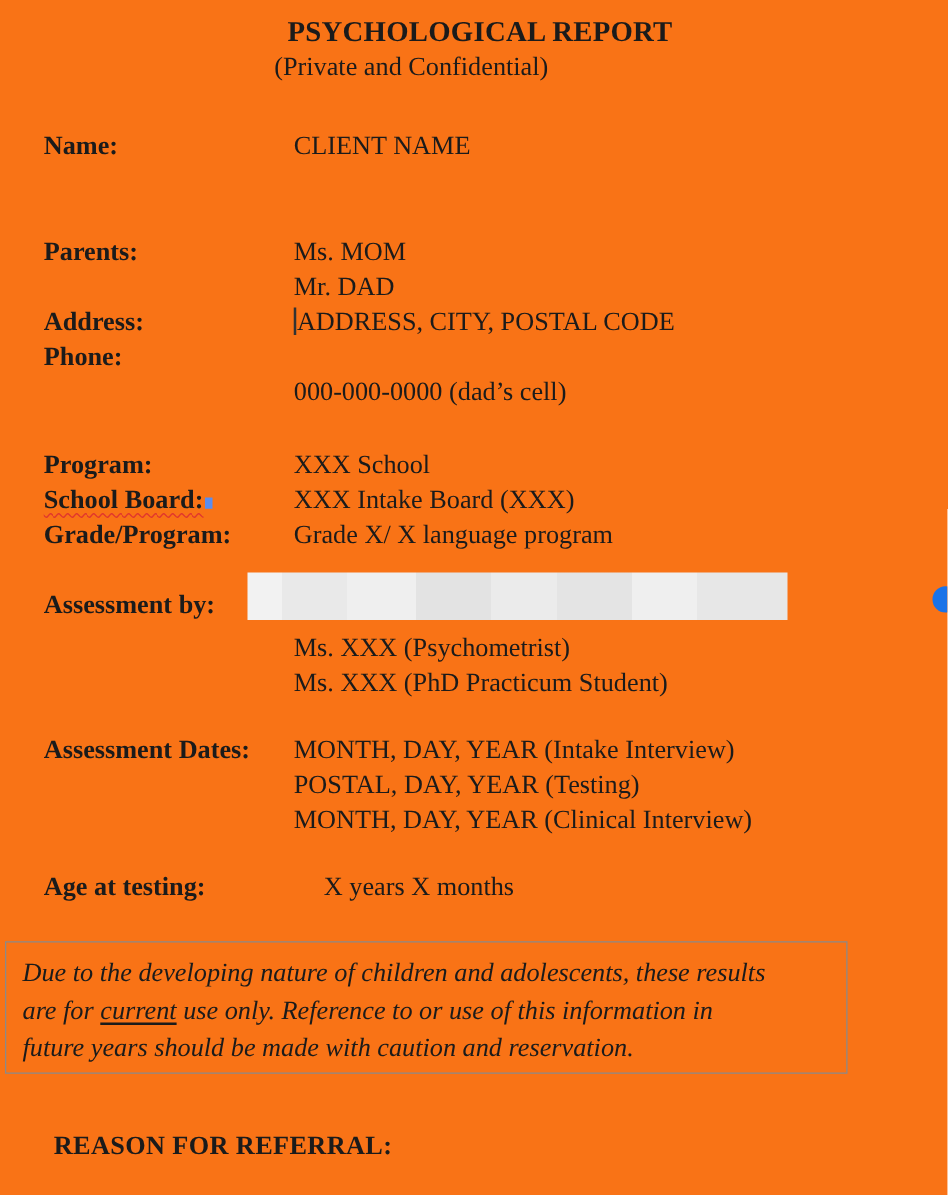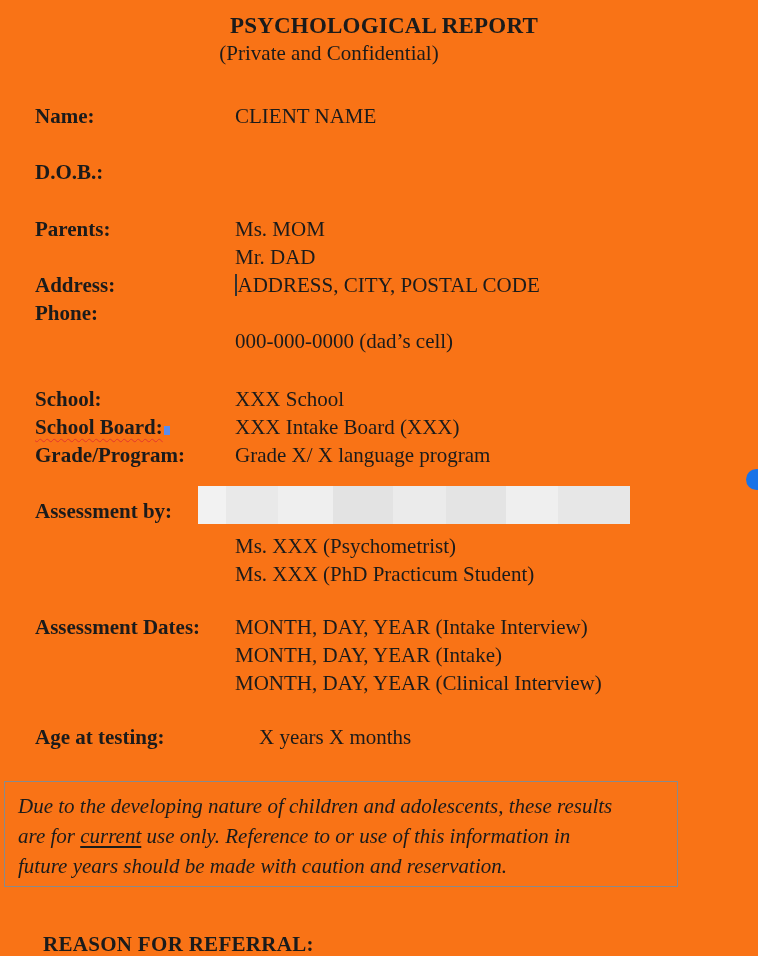--- a/index.html
+++ b/index.html
@@ -84,21 +84,20 @@
 
   <div class="title">PSYCHOLOGICAL REPORT</div>
   <div class="subtitle">(Private and Confidential)</div>
 
   <div class="row m-name">
     <span class="label">Name:</span>
     <span class="value">CLIENT NAME</span>
   </div>
 
   <div class="row m-dob">
-    <span class="label">D.O.B.:</span>
   </div>
 
   <div class="row m-parents">
     <span class="label">Parents:</span>
     <span class="value">Ms. MOM</span>
   </div>
   <div class="row">
     <span class="label"></span>
     <span class="value">Mr. DAD</span>
   </div>
@@ -108,21 +107,21 @@
   </div>
   <div class="row">
     <span class="label">Phone:</span>
   </div>
   <div class="row">
     <span class="label"></span>
     <span class="value">000-000-0000 (dad’s cell)</span>
   </div>
 
   <div class="row m-school">
-    <span class="label">School:</span>
+    <span class="label">Program:</span>
     <span class="value">XXX School</span>
   </div>
   <div class="row">
     <span class="label"><span class="misspelled">School Board:</span><span class="blue-mark"></span></span>
     <span class="value">XXX Intake Board (XXX)</span>
   </div>
   <div class="row">
     <span class="label">Grade/Program:</span>
     <span class="value">Grade X/ X language program</span>
   </div>
@@ -133,21 +132,21 @@
     <div class="lines assess-values">
       <div>Ms. XXX (Psychometrist)</div>
       <div>Ms. XXX (PhD Practicum Student)</div>
     </div>
   </div>
 
   <div class="row m-dates">
     <span class="label">Assessment Dates:</span>
     <div class="lines">
       <div>MONTH, DAY, YEAR (Intake Interview)</div>
-      <div>MONTH, DAY, YEAR (Intake)</div>
+      <div>POSTAL, DAY, YEAR (Testing)</div>
       <div>MONTH, DAY, YEAR (Clinical Interview)</div>
     </div>
   </div>
 
   <div class="row m-age">
     <span class="label">Age at testing:</span>
     <span class="value">X years X months</span>
   </div>
 
   <div class="disclaimer">

